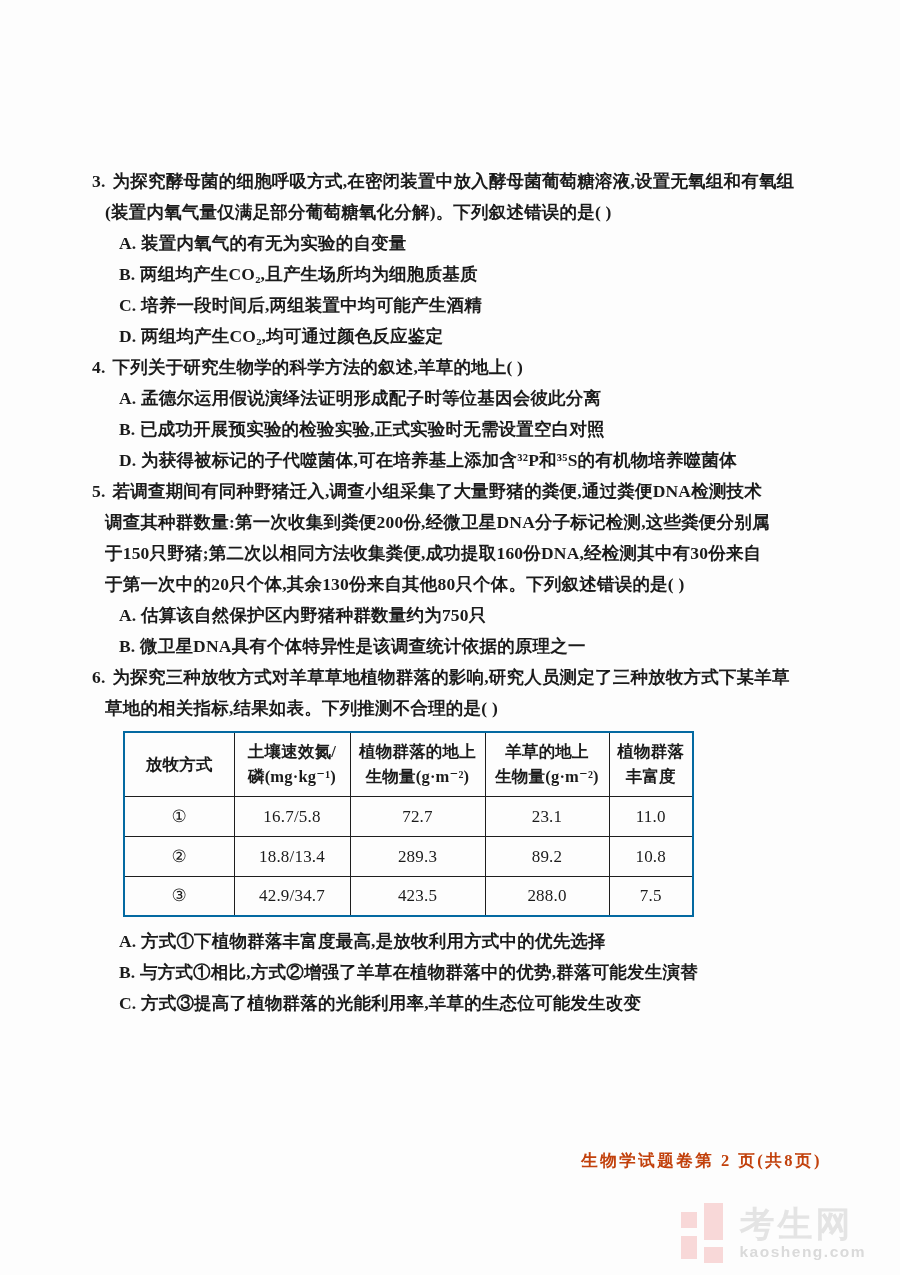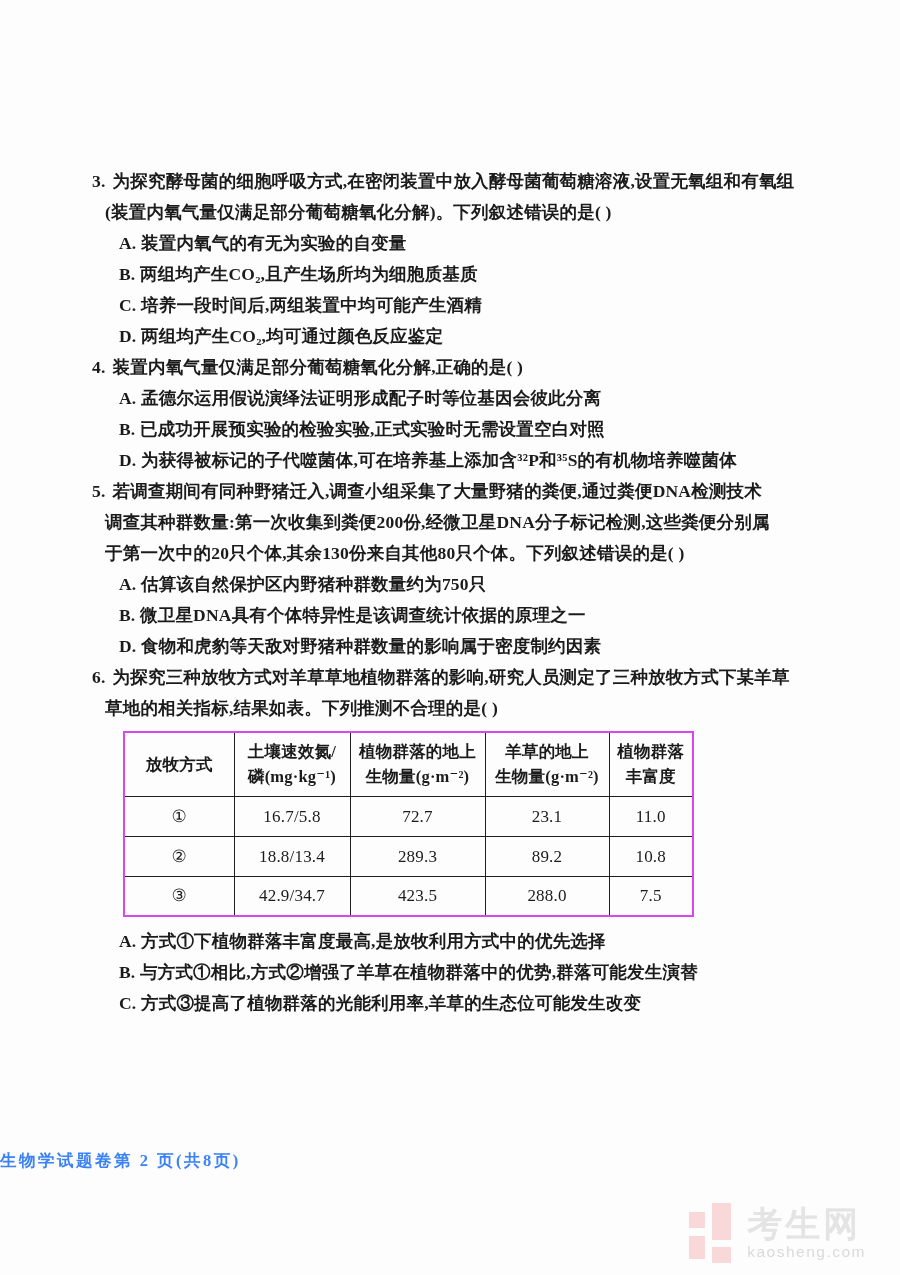--- a/index.html
+++ b/index.html
@@ -27,21 +27,21 @@
   .q-num { flex: 0 0 auto; padding-right: 7px; }
   .stem-cont { padding-left: 13px; }
   .option { padding-left: 27px; }
   
   .tbl-wrap { margin: 7px 0 9px 31px; }
   table.grazing {
     border-collapse: collapse;
     table-layout: fixed;
     width: 569px;
     text-align: center;
-    border: 2px solid #d946ef;
+    border: 2px solid #0369a1;
   }
   table.grazing th, table.grazing td {
     border: 1.5px solid #1e1e1e;
     vertical-align: middle;
     padding: 0 2px;
   }
   table.grazing th {
     font-size: 16.5px;
     line-height: 25px;
     font-weight: 600;
@@ -49,25 +49,25 @@
   }
   table.grazing td {
     font-size: 17px;
     font-weight: 400;
     height: 40px;
   }
   
   .footer {
     position: absolute;
     top: 1150px; left: 0; width: 822px;
-    text-align: left;
+    text-align: right;
     font-size: 16.5px;
     font-weight: 600;
     letter-spacing: 2.5px;
-    color: #3b82f6;
+    color: #c2410c;
   }
   
   .watermark {
     position: absolute;
     right: 34px; bottom: 12px;
     display: flex;
     align-items: center;
     gap: 12px;
   }
   .wm-logo { position: relative; width: 46px; height: 60px; }
@@ -76,21 +76,21 @@
   .wm-b2 { left: 23px; top: 0;   width: 19px; height: 37px; }
   .wm-b3 { left: 0;  top: 33px; width: 16px; height: 23px; }
   .wm-b4 { left: 23px; top: 44px; width: 19px; height: 16px; }
   .wm-text { display: flex; flex-direction: column; line-height: 1; }
   .wm-brand {
     font-family: "Liberation Sans", "DejaVu Sans", sans-serif;
     font-size: 35px; font-weight: 700; letter-spacing: 3px;
   }
   .wm-site {
     font-family: "Liberation Sans", "DejaVu Sans", sans-serif;
-    font-size: 15.5px; font-weight: 400; letter-spacing: 1.5px;
+    font-size: 15.5px; font-weight: 700; letter-spacing: 1.5px;
     margin-top: 3px;
   }
 </style>
 </head>
 <body>
 
 <div class="page">
   <div class="content">
 
     <div>
@@ -101,37 +101,37 @@
       <div class="stem-cont">(装置内氧气量仅满足部分葡萄糖氧化分解)。下列叙述错误的是(      )</div>
       <div class="option">A. 装置内氧气的有无为实验的自变量</div>
       <div class="option">B. 两组均产生CO₂,且产生场所均为细胞质基质</div>
       <div class="option">C. 培养一段时间后,两组装置中均可能产生酒精</div>
       <div class="option">D. 两组均产生CO₂,均可通过颜色反应鉴定</div>
     </div>
 
     <div>
       <div class="stem-first">
         <span class="q-num">4.</span>
-        <span>装置内氧气量仅满足部分葡萄糖氧化分解,正确的是(      )</span>
+        <span>下列关于研究生物学的科学方法的叙述,羊草的地上(      )</span>
       </div>
       <div class="option">A. 孟德尔运用假说演绎法证明形成配子时等位基因会彼此分离</div>
       <div class="option">B. 已成功开展预实验的检验实验,正式实验时无需设置空白对照</div>
       <div class="option">D. 为获得被标记的子代噬菌体,可在培养基上添加含³²P和³⁵S的有机物培养噬菌体</div>
     </div>
 
     <div>
       <div class="stem-first">
         <span class="q-num">5.</span>
         <span>若调查期间有同种野猪迁入,调查小组采集了大量野猪的粪便,通过粪便DNA检测技术</span>
       </div>
       <div class="stem-cont">调查其种群数量:第一次收集到粪便200份,经微卫星DNA分子标记检测,这些粪便分别属</div>
+      <div class="stem-cont">于150只野猪;第二次以相同方法收集粪便,成功提取160份DNA,经检测其中有30份来自</div>
       <div class="stem-cont">于第一次中的20只个体,其余130份来自其他80只个体。下列叙述错误的是(      )</div>
       <div class="option">A. 估算该自然保护区内野猪种群数量约为750只</div>
       <div class="option">B. 微卫星DNA具有个体特异性是该调查统计依据的原理之一</div>
-      <div class="option">D. 食物和虎豹等天敌对野猪种群数量的影响属于密度制约因素</div>
     </div>
 
     <div>
       <div class="stem-first">
         <span class="q-num">6.</span>
         <span>为探究三种放牧方式对羊草草地植物群落的影响,研究人员测定了三种放牧方式下某羊草</span>
       </div>
       <div class="stem-cont">草地的相关指标,结果如表。下列推测不合理的是(      )</div>
 
       <div class="tbl-wrap">

